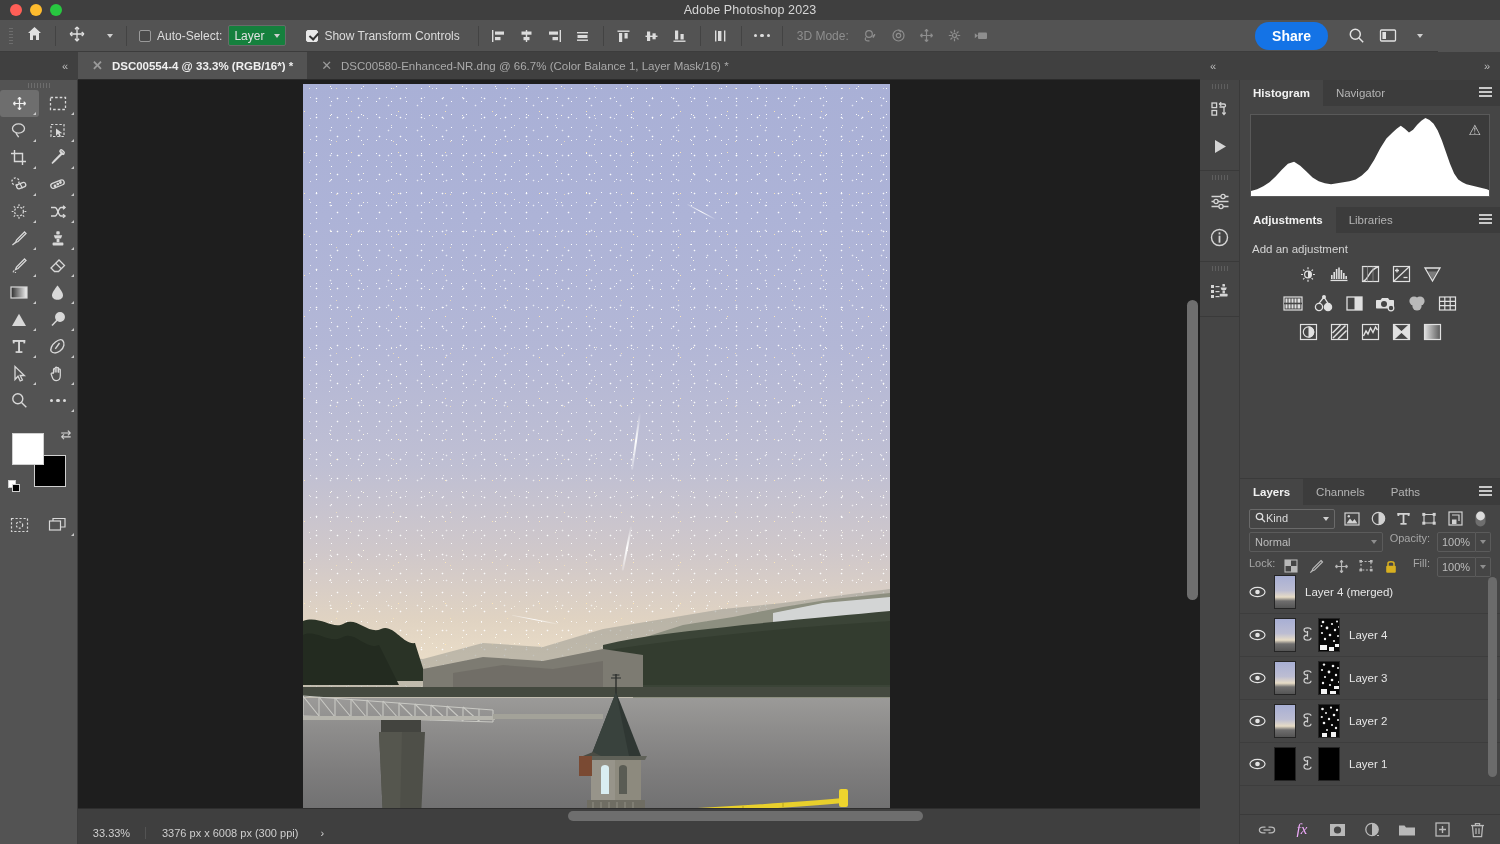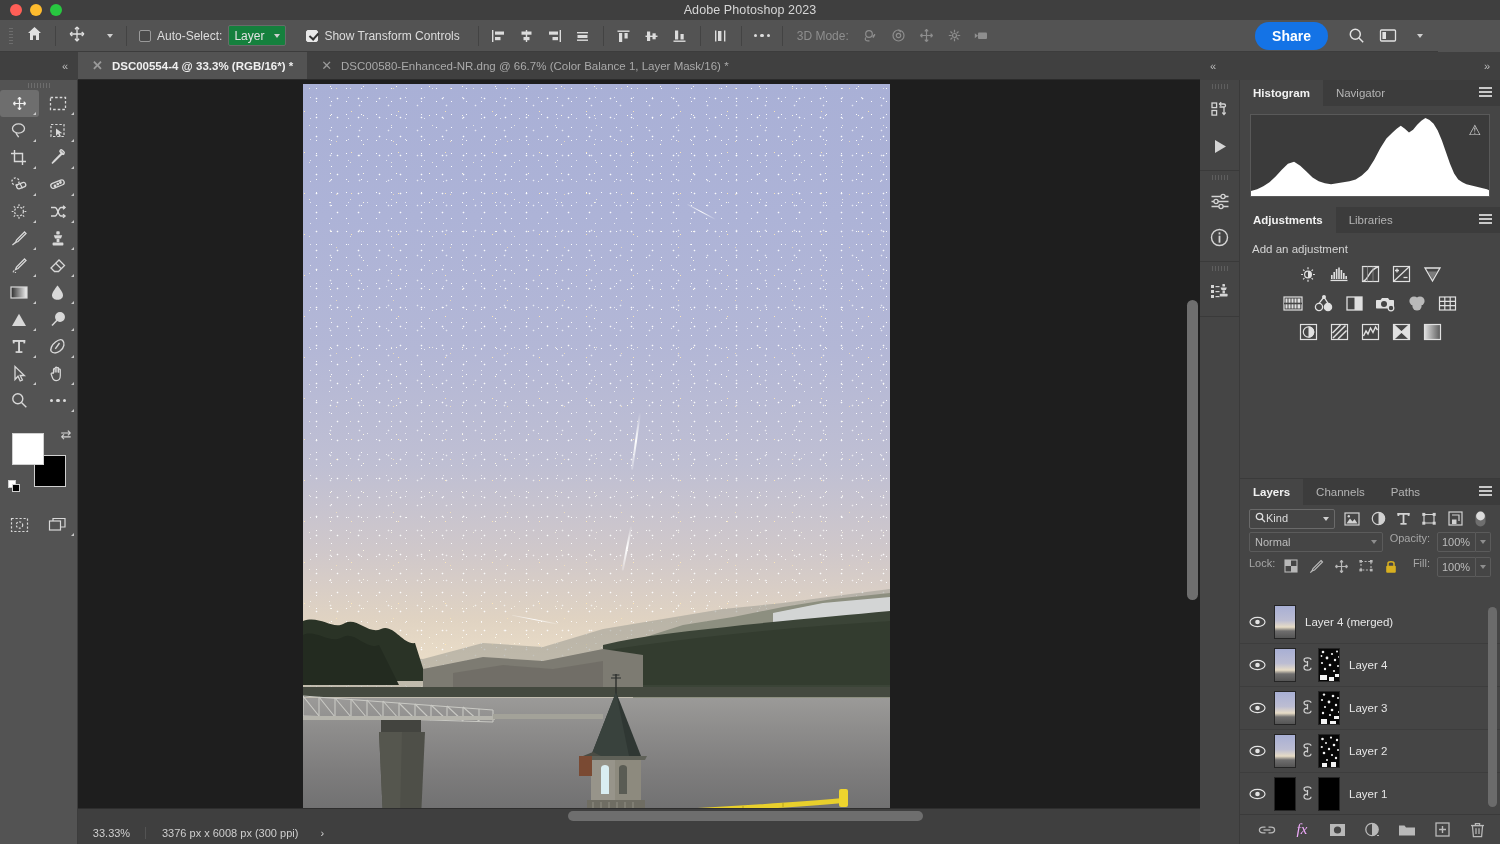--- a/index.html
+++ b/index.html
@@ -207,21 +207,21 @@
               width: 140px; height: 20px; padding: 0 5px; border: 1px solid #5b5b5b;
               border-radius: 2px; font-size: 11px; color: #bcbcbc; cursor: pointer; }
   .numfield { display: flex; align-items: center; justify-content: space-between;
               width: 39px; height: 20px; padding: 0 4px; border: 1px solid #5b5b5b;
               border-radius: 2px 0 0 2px; font-size: 11px; color: #bcbcbc; }
   .numstep { width: 15px; height: 20px; border: 1px solid #5b5b5b; border-left: 0;
              border-radius: 0 2px 2px 0; display: flex; align-items: center;
              justify-content: center; cursor: pointer; }
   .minilbl { font-size: 11px; color: #a6a6a6; white-space: nowrap; }
 
-  .layerlist { position: absolute; left: 0; top: 122px; width: 260px; height: 228px;
+  .layerlist { position: absolute; left: 0; top: 92px; width: 260px; height: 228px;
                overflow: hidden; }
   .layerrow { display: flex; align-items: center; height: 43px;
               border-bottom: 1px solid #3d3d3d; cursor: pointer; }
   .eye { width: 34px; display: flex; align-items: center; justify-content: center;
          cursor: pointer; }
   .thumbbox { display: flex; align-items: center; gap: 5px; }
   .thumb { width: 22px; height: 34px; border: 1px solid #252525; overflow: hidden;
            position: relative; background: #000; }
   .thumb.img { background: linear-gradient(to bottom,#a8afd4 0%,#bcbdd2 45%,#e7dcc6 66%,#6f6e6e 78%,#555 100%); }
   .thumb.mask { background: #0a0a0a; }

